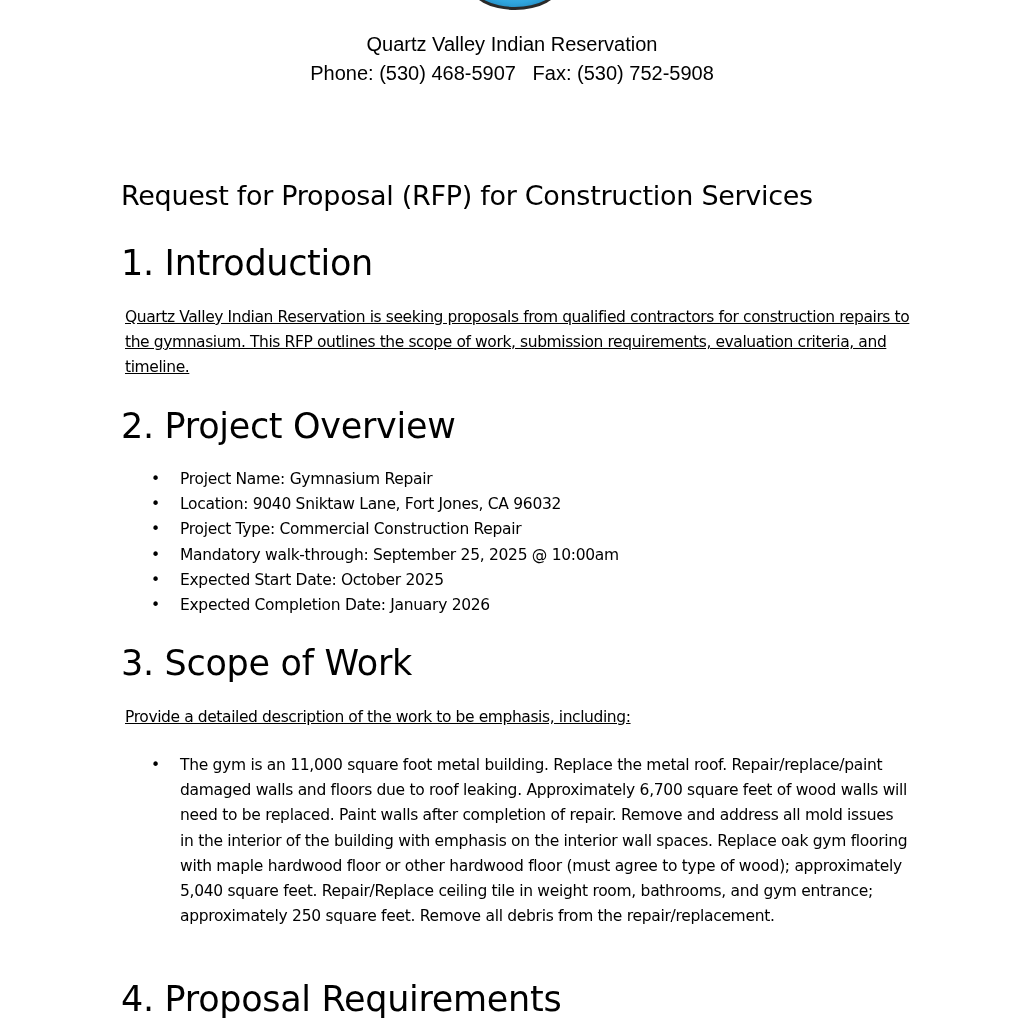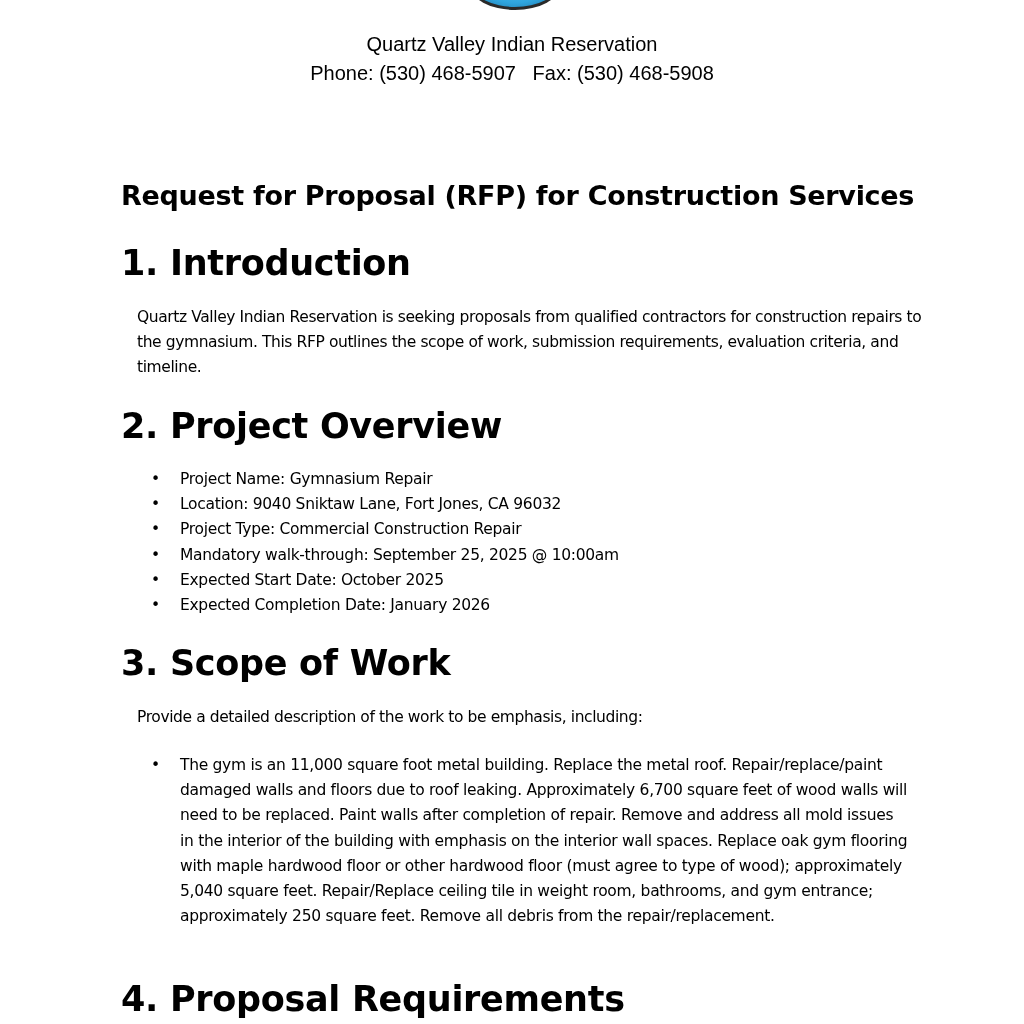--- a/index.html
+++ b/index.html
@@ -4,38 +4,38 @@
 <style>
   html, body { margin: 0; padding: 0; background: #ffffff; }
   body { width: 1024px; height: 1024px; overflow: hidden; position: relative; color: #000; }
   .logo { position: absolute; left: 470px; top: -40px; width: 90px; height: 50px; border-radius: 50%;
           background: radial-gradient(ellipse at 50% 40%, #5ec4ef 0%, #2fa5de 60%, #1a6fa0 100%);
           border: 3px solid #2a2a2a; box-sizing: border-box; }
   .letterhead { position: absolute; top: 30px; left: 0; width: 1024px; text-align: center;
                 font-family: "Liberation Sans", sans-serif; font-weight: normal; font-size: 20px; line-height: 28.5px; }
   .letterhead div { white-space: pre; }
   .content { position: absolute; left: 121px; top: 0; width: 790px; font-family: "DejaVu Sans", sans-serif; }
-  h1, h2 { margin: 0; font-weight: bold; position: absolute; left: 0; white-space: nowrap; letter-spacing: -0.3px; }
+  h1, h2 { margin: 0; font-weight: normal; position: absolute; left: 0; white-space: nowrap; letter-spacing: -0.3px; }
   h1 { font-size: 27px; top: 180px; }
   h2 { font-size: 35px; }
-  .para { position: absolute; left: 16px; font-size: 15.5px; line-height: 25px; width: 790px; letter-spacing: -0.4px; }
+  .para { position: absolute; left: 4px; font-size: 15.5px; line-height: 25px; width: 790px; letter-spacing: -0.4px; text-decoration: underline; }
   ul { position: absolute; left: 0; margin: 0; padding: 0; list-style: none; }
   li { position: relative; padding-left: 59px; font-size: 15.5px; line-height: 25.2px; letter-spacing: -0.3px; }
   li .bullet { position: absolute; left: 30px; top: 0; }
   li b { font-weight: normal; }
   .scope li { width: 730px; }
 </style>
 </head>
 <body>
 
 <div class="logo"></div>
 
 <div class="letterhead">
   <div>Quartz Valley Indian Reservation</div>
-  <div>Phone: (530) 468-5907   Fax: (530) 468-5908</div>
+  <div>Phone: (530) 468-5907   Fax: (530) 752-5908</div>
 </div>
 
 <div class="content">
   <h1>Request for Proposal (RFP) for Construction Services</h1>
 
   <h2 style="top:243px">1. Introduction</h2>
   <div class="para" style="top:305px">Quartz Valley Indian Reservation is seeking proposals from qualified contractors for construction repairs to the gymnasium.  This RFP outlines the scope of work, submission requirements, evaluation criteria, and timeline.</div>
 
   <h2 style="top:406px">2. Project Overview</h2>
   <ul style="top:467px">

